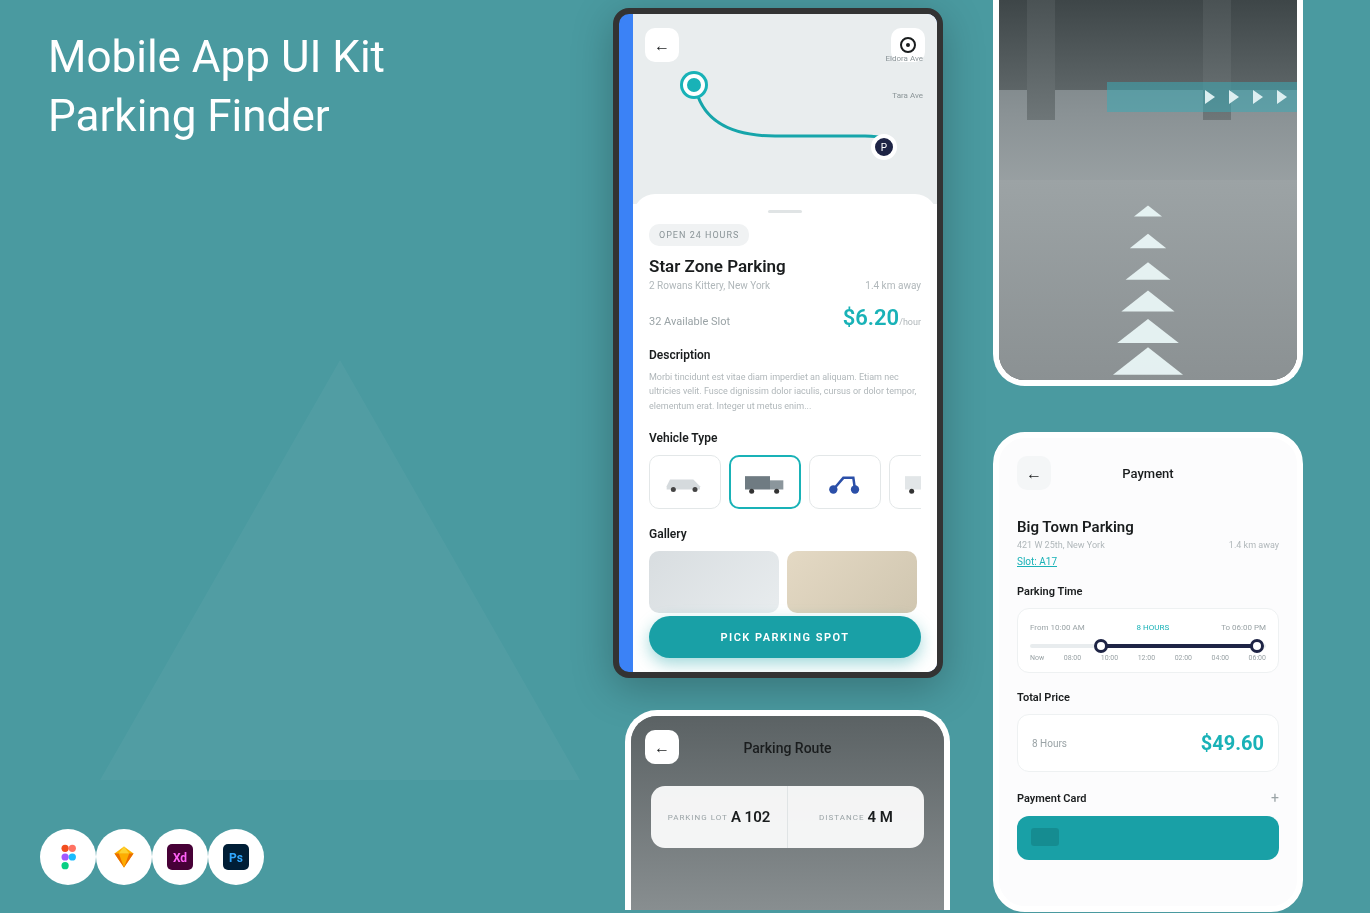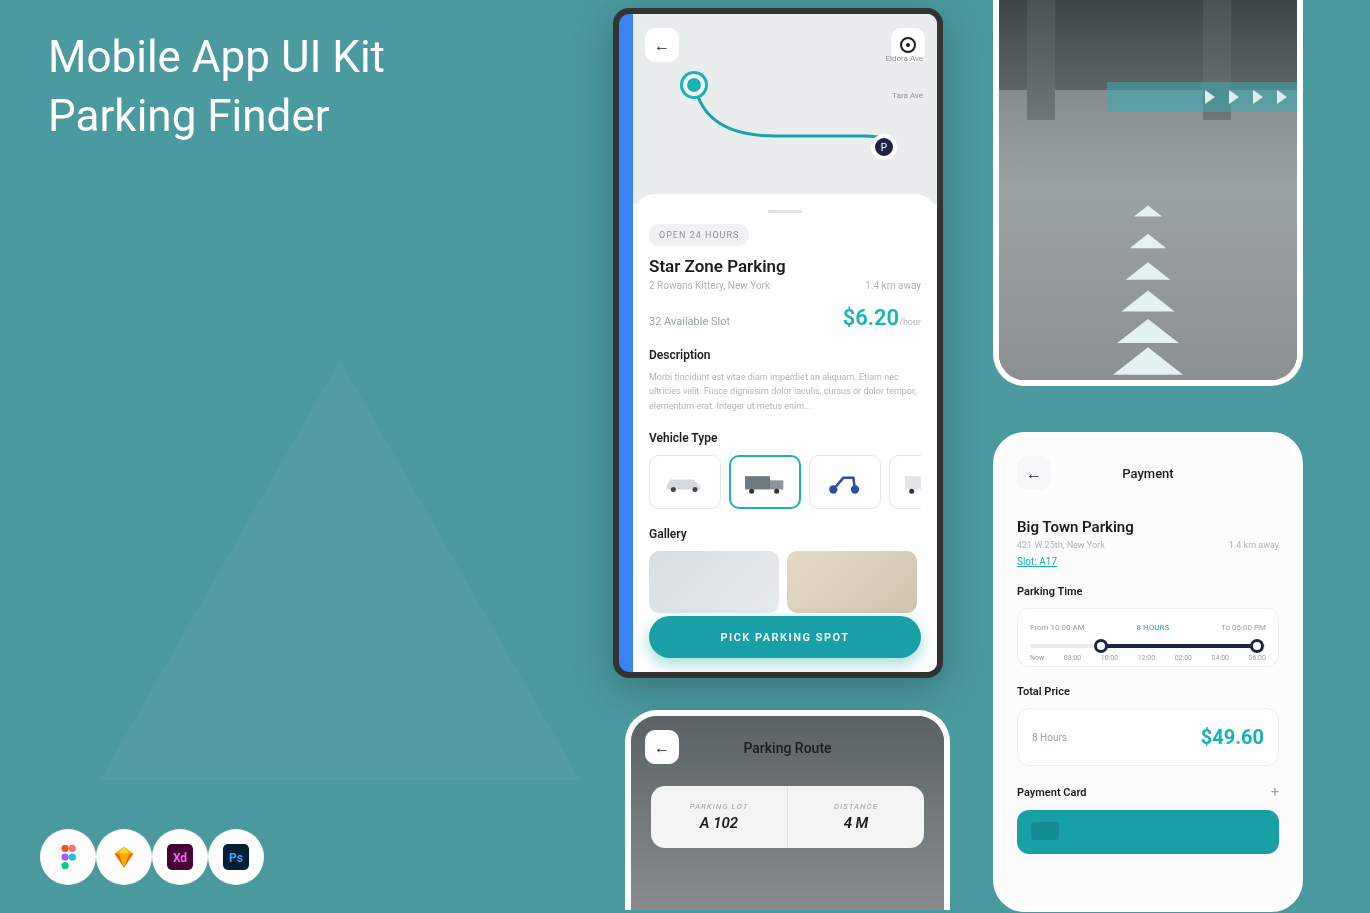--- a/index.html
+++ b/index.html
@@ -59,35 +59,35 @@
 .ar-arrow { width:0; height:0; border-left:28px solid transparent; border-right:28px solid transparent; border-bottom:22px solid rgba(235,248,249,0.92); margin:8px auto; }
 .ar-turn { position:absolute; top:82px; right:0; width:190px; height:30px; background:rgba(60,170,180,0.55); display:flex; align-items:center; justify-content:flex-end; padding-right:10px; gap:14px; }
 .ar-turn .tri { width:0; height:0; border-top:7px solid transparent; border-bottom:7px solid transparent; border-left:10px solid rgba(235,248,249,0.9); }
 
 
 .route-card { position:absolute; left:625px; top:710px; width:325px; height:200px; border-radius:32px 32px 0 0; border:6px solid #fff; border-bottom:none; overflow:hidden; background:#6d7375; }
 .route-bg { width:100%; height:100%; background:linear-gradient(180deg,#5b6264,#888e90); position:relative; padding:14px; }
 .route-back { width:34px; height:34px; background:#fff; border-radius:10px; display:flex;align-items:center;justify-content:center; }
 .route-title { position:absolute; left:0; right:0; top:24px; text-align:center; font-size:14px; font-weight:500; color:#1a1d1e; }
 .route-stats { position:absolute; left:20px; right:20px; top:70px; height:62px; background:rgba(255,255,255,0.92); border-radius:14px; display:flex; }
-.route-stat { flex:1; display:flex; flex-direction:column; align-items:center; justify-content:center; gap:3px;font-style:italic; }
+.route-stat { flex:1; display:flex; flex-direction:row; align-items:center; justify-content:center; gap:3px; }
 .route-stat:first-child { border-right:1px solid #e0e4e5; }
 .route-stat .lbl { font-size:8px; letter-spacing:1px; color:#9aa3a6; }
 .route-stat .val { font-size:15px; font-weight:600; color:#1a1d1e; }
 
 
 .pay-card { position:absolute; left:993px; top:432px; width:310px; height:480px; border-radius:32px; border:6px solid #fff; overflow:hidden; background:#fcfcfd; }
 .pay-inner { padding:18px 18px 0; position:relative; height:100%; }
 .pay-back { width:34px; height:34px; background:#f4f6f7; border-radius:10px; display:flex;align-items:center;justify-content:center; }
 .pay-title { position:absolute; left:0; right:0; top:28px; text-align:center; font-size:13px; font-weight:500; color:#1a1d1e; }
 .pay-name { font-size:15px; font-weight:600; color:#1a1d1e; margin-top:28px; }
 .pay-addr { font-size:9px; color:#b0b7ba; margin-top:4px; display:flex; justify-content:space-between; }
 .pay-slot { font-size:10px; color:#19b2b7; margin-top:6px;text-decoration:underline; }
 .pay-sec { font-size:11px; font-weight:600; color:#1a1d1e; margin-top:18px; }
-.slider-box { background:#fff; border:1px solid #eef1f2; border-radius:12px; padding:14px 12px 4px; margin-top:10px; }
+.slider-box { background:#fff; border:1px solid #eef1f2; border-radius:12px; padding:14px 12px 10px; margin-top:10px; }
 .slider-labels { display:flex; justify-content:space-between; font-size:8px; color:#9aa3a6; }
 .slider-labels .mid { color:#19b2b7; }
 .slider-track { height:4px; background:#e8ecee; border-radius:2px; margin:12px 0 6px; position:relative; }
 .slider-fill { position:absolute; left:30%; right:4%; top:0; bottom:0; background:#1e2445; border-radius:2px; }
 .slider-thumb { position:absolute; top:50%; width:14px; height:14px; border:3px solid #1e2445; background:#fff; border-radius:50%; transform:translate(-50%,-50%); }
 .slider-ticks { display:flex; justify-content:space-between; font-size:7px; color:#9aa3a6; margin-top:6px; }
 .price-box { background:#fff; border:1px solid #eef1f2; border-radius:12px; padding:16px 14px; margin-top:10px; display:flex; justify-content:space-between; align-items:center; }
 .price-lbl { font-size:10px; color:#9aa3a6; }
 .price-val { font-size:20px; color:#19b2b7; font-weight:700; }
 .pay-card-sec { display:flex; justify-content:space-between; align-items:center; margin-top:18px; }

